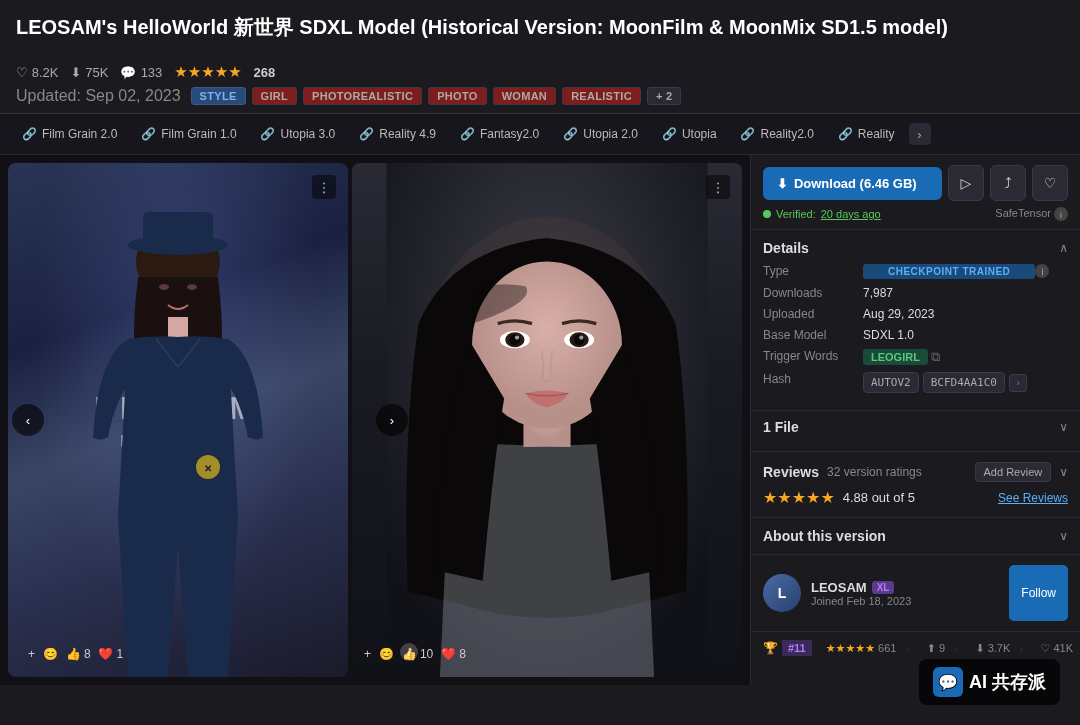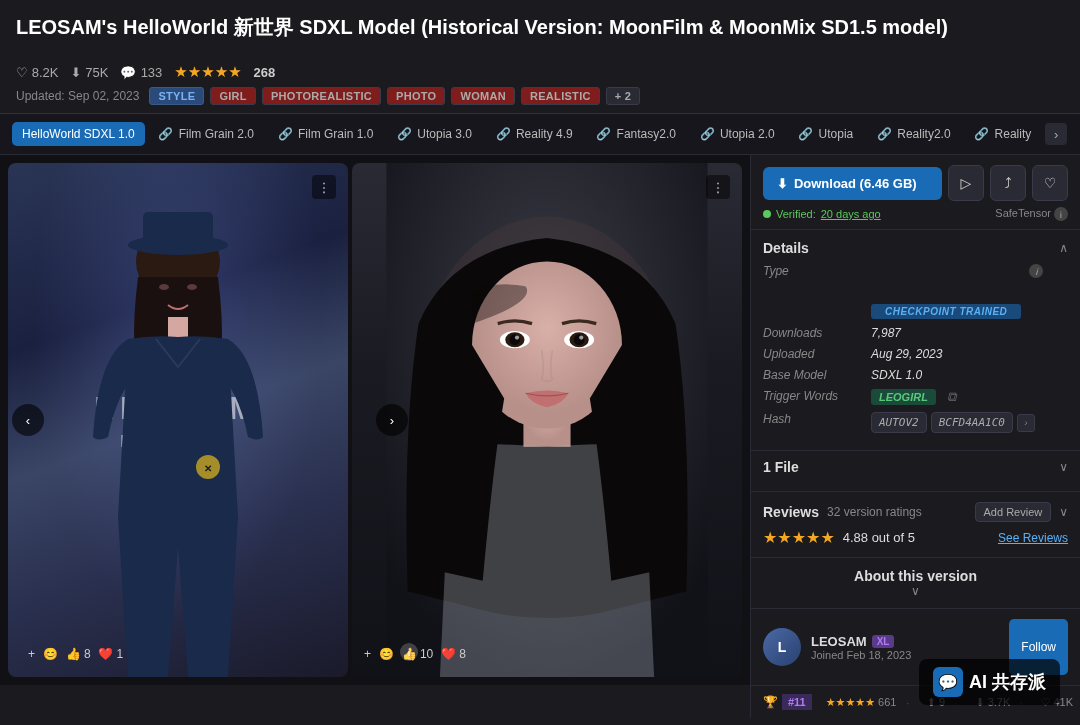--- a/index.html
+++ b/index.html
@@ -39,21 +39,21 @@
       font-size: 13px;
     }
     .stars { color: #f5a623; font-size: 15px; }
     .rating-count { color: #ccc; font-weight: 600; }
     .tags-row {
       display: flex;
       align-items: center;
       gap: 6px;
       flex-wrap: wrap;
     }
-    .updated-text { color: #888; font-size: 12px; margin-right: 4px; }
+    .updated-text { color: #888; font-size: 16px; margin-right: 4px; }
     .tag {
       padding: 2px 8px;
       border-radius: 3px;
       font-size: 11px;
       font-weight: 600;
       letter-spacing: 0.3px;
       cursor: pointer;
     }
     .tag-style { background: #2a4a7a; color: #7ab3f5; border: 1px solid #3a5a8a; }
     .tag-default { background: #7f1d1d; color: #aaa; border: 1px solid #3a3a4a; }
@@ -259,35 +259,32 @@
       justify-content: space-between;
       align-items: center;
       cursor: pointer;
       margin-bottom: 8px;
     }
     .section-title { font-size: 14px; font-weight: 600; color: #ddd; }
     .chevron { color: #888; font-size: 12px; }
     .detail-row {
       display: flex;
       align-items: flex-start;
-      gap: 8px;
       margin-bottom: 7px;
-      font-style: italic;
     }
     .detail-label { color: #888; min-width: 100px; font-size: 12px; }
     .detail-value { color: #ddd; font-size: 12px; }
     .checkpoint-badge {
       background: #1a4a7a;
       color: #5ab0f5;
-      padding: 2px 14px;
+      padding: 2px 25px;
       border-radius: 3px;
       font-size: 10px;
       font-weight: 700;
       letter-spacing: 0.5px;
-      margin-top: 40px;
     }
     .info-icon {
       width: 14px; height: 14px;
       background: #444;
       border-radius: 50%;
       display: inline-flex; align-items: center; justify-content: center;
       font-size: 9px; color: #aaa;
       cursor: pointer;
     }
     .trigger-tag {
@@ -346,21 +343,20 @@
     }
     .rating-stars { color: #f5a623; font-size: 16px; }
     .rating-text { color: #ddd; font-size: 13px; }
 
     
     .about-header {
       display: flex;
       justify-content: space-between;
       align-items: center;
       cursor: pointer;
-      flex-direction: column;
     }
     .about-title { font-size: 14px; font-weight: 600; color: #ddd; }
 
     
     .creator-section {
       border-top: 1px solid #2a2a35;
       padding: 10px 12px;
       display: flex;
       align-items: center;
       gap: 10px;
@@ -485,21 +481,20 @@
     <span class="tag tag-default">GIRL</span>
     <span class="tag tag-default">PHOTOREALISTIC</span>
     <span class="tag tag-default">PHOTO</span>
     <span class="tag tag-default">WOMAN</span>
     <span class="tag tag-default">REALISTIC</span>
     <span class="tag tag-more">+ 2</span>
   </div>
 </div>
 
 <div class="version-tabs">
-  <span class="tab active">HelloWorld SDXL 1.0</span>
   <span class="tab">
     <span style="color:#7ab3f5;">🔗</span>
     <span>Film Grain 2.0</span>
   </span>
   <span class="tab">
     <span style="color:#7ab3f5;">🔗</span>
     <span>Film Grain 1.0</span>
   </span>
   <span class="tab">
     <span style="color:#7ab3f5;">🔗</span>

